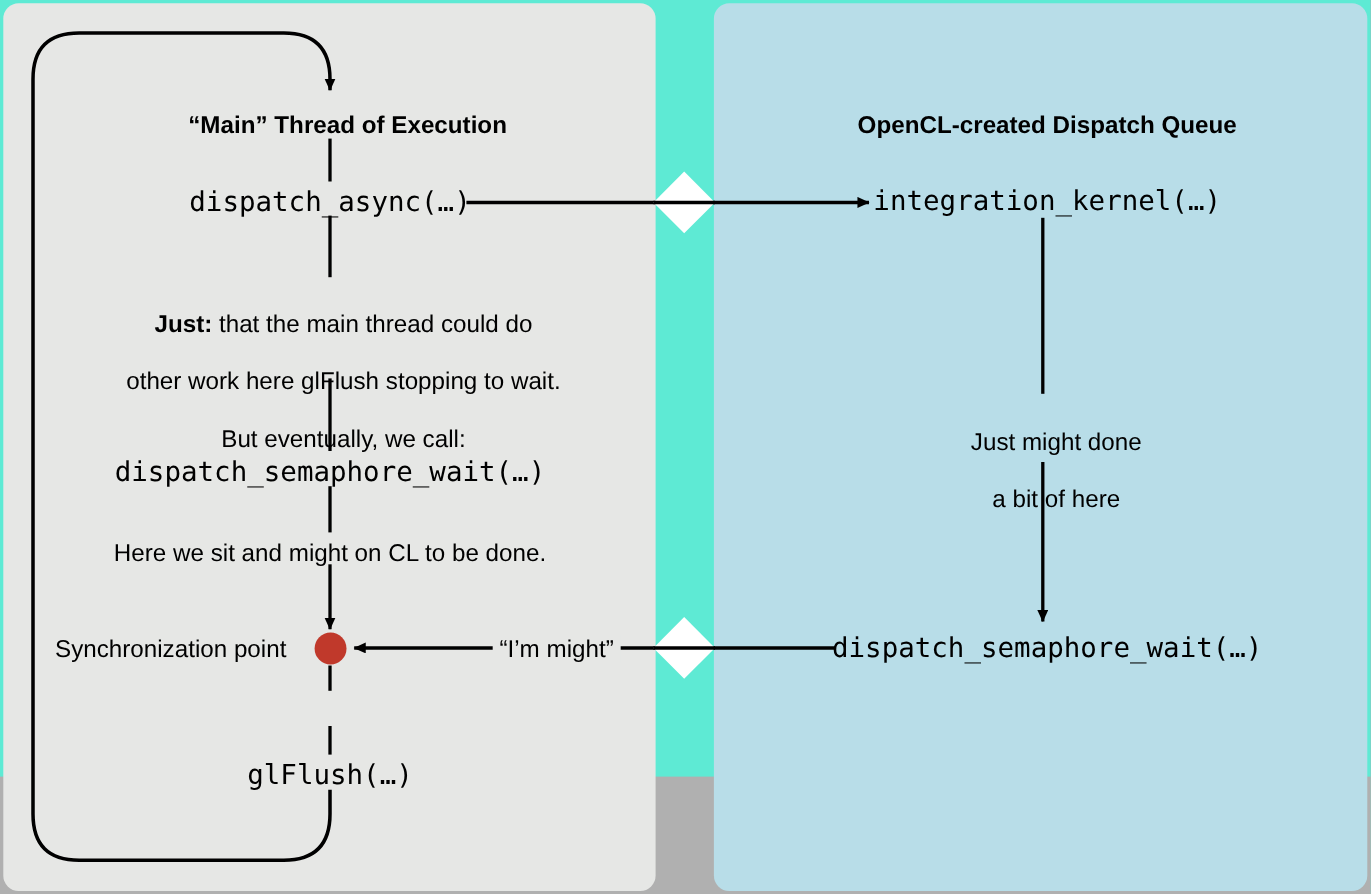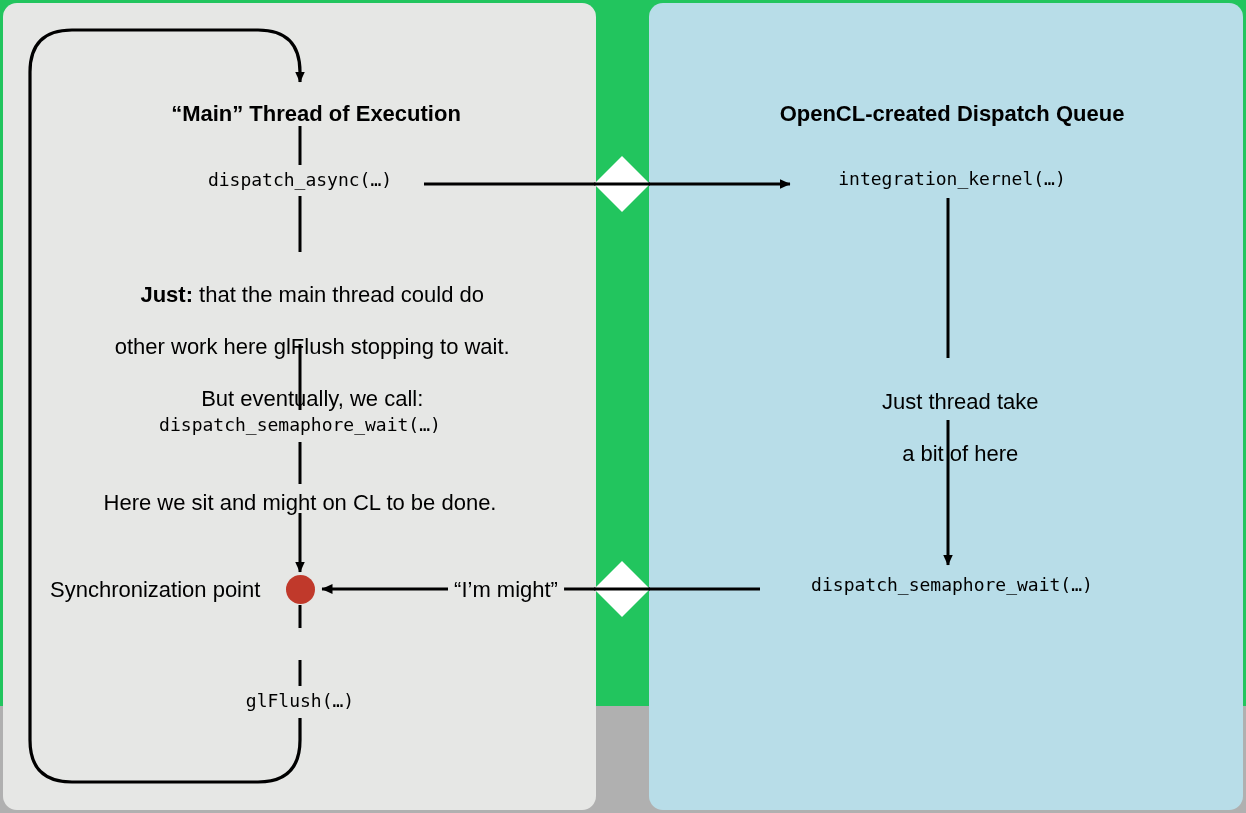--- a/index.html
+++ b/index.html
@@ -1,23 +1,23 @@
 <!DOCTYPE html>
 <html><head>
 <meta charset="utf-8">
 <style>
   html,body{margin:0;padding:0;background:#b0b0b0;}
   body{width:1246px;height:813px;overflow:hidden;font-family:"Liberation Sans",sans-serif;}
-  #stage{position:relative;width:1246px;height:706px;background:#22c55e;}
+  #stage{position:relative;width:1246px;height:706px;background:#5eead4;}
   .panel{position:absolute;border-radius:14px;}
   #left-panel{left:3px;top:3px;width:593px;height:807px;background:#e6e7e5;}
   #right-panel{left:649px;top:3px;width:594px;height:807px;background:#b8dde8;}
   #svg-layer{position:absolute;left:0;top:0;width:1246px;height:813px;}
   .lbl{position:absolute;color:#000;white-space:pre;line-height:1.18;}
-  .mono{font-family:"DejaVu Sans Mono","Liberation Mono",monospace;font-size:18px;letter-spacing:0px;}
+  .mono{font-family:"DejaVu Sans Mono","Liberation Mono",monospace;font-size:25px;letter-spacing:0px;}
   .sans{font-family:"Liberation Sans",sans-serif;font-size:22px;text-align:right;}
   .hdr{font-family:"Liberation Sans",sans-serif;font-size:22px;font-weight:bold;}
   .ctr{transform:translateX(-50%);text-align:center;}
   .dot{position:absolute;border-radius:50%;}
 </style>
 </head>
 <body>
 
 <div id="stage">
 
@@ -75,19 +75,19 @@
 
   <div class="lbl mono ctr" style="left:300px;top:690px;">glFlush(…)</div>
 
   <div class="lbl sans ctr" style="left:506px;top:577px;background:#e6e7e5;padding:0 6px;">“I’m might”</div>
 
   <div class="lbl hdr ctr" style="left:952px;top:101px;">OpenCL-created Dispatch Queue</div>
 
   <div class="lbl mono ctr" style="left:952px;top:168px;">integration_kernel(…)</div>
 
   <div class="lbl sans ctr" style="left:948px;top:363px;text-align:center;">
-    <span>Just thread take</span><br>
+    <span>Just might done</span><br>
     <span>a bit of here</span>
   </div>
 
   <div class="lbl mono ctr" style="left:952px;top:574px;">dispatch_semaphore_wait(…)</div>
 
 </div>
 
 </body></html>

